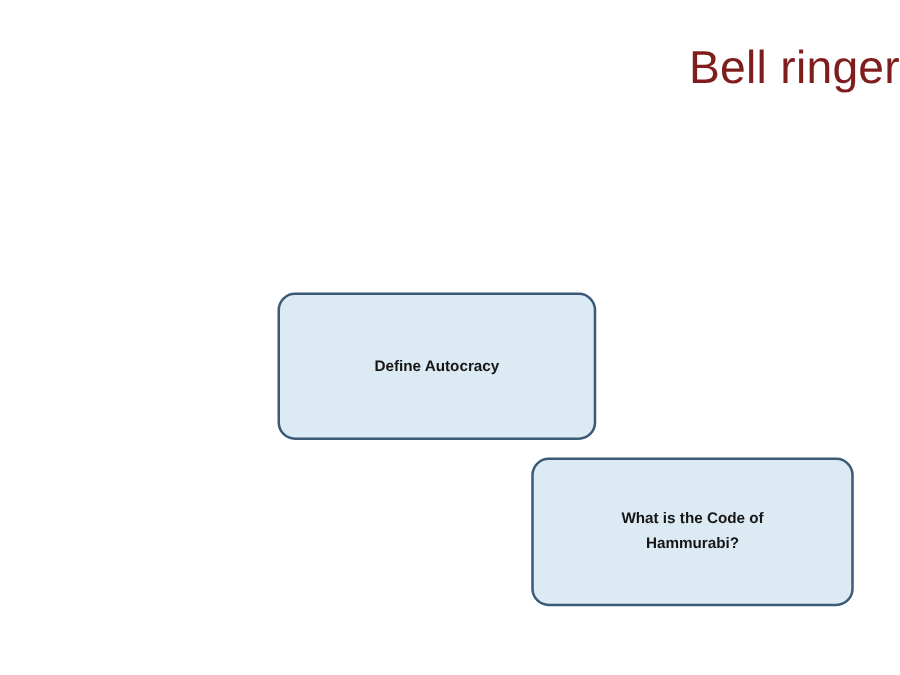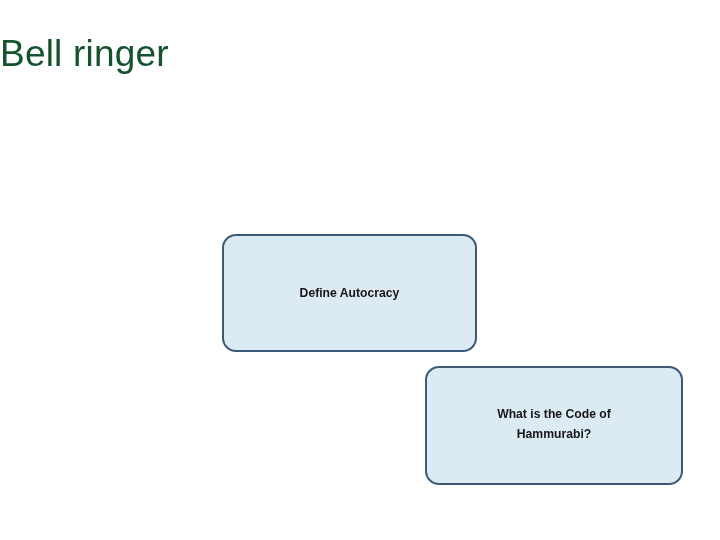--- a/index.html
+++ b/index.html
@@ -22,26 +22,26 @@
     width: 720px;
     height: 540px;
     background: #ffffff;
   }
 
   #slide-title {
     position: absolute;
     left: 0;
     top: 31px;
     width: 720px;
-    text-align: left;
+    text-align: right;
     font-family: "Liberation Sans", sans-serif;
     font-size: 37px;
     font-weight: 400;
     line-height: 46px;
-    color: #14532d;
+    color: #7f1d1d;
     letter-spacing: 0.2px;
     white-space: nowrap;
   }
 
   .callout-box {
     position: absolute;
     box-sizing: border-box;
     background: #dceaf4;
     border: 2.5px solid #3a5a77;
     border-radius: 14px;

